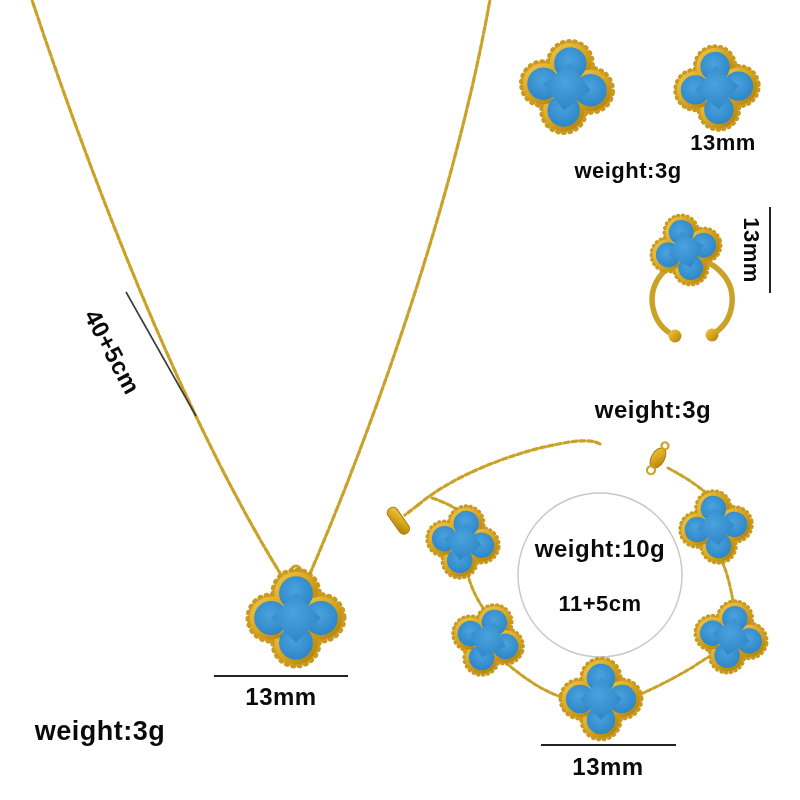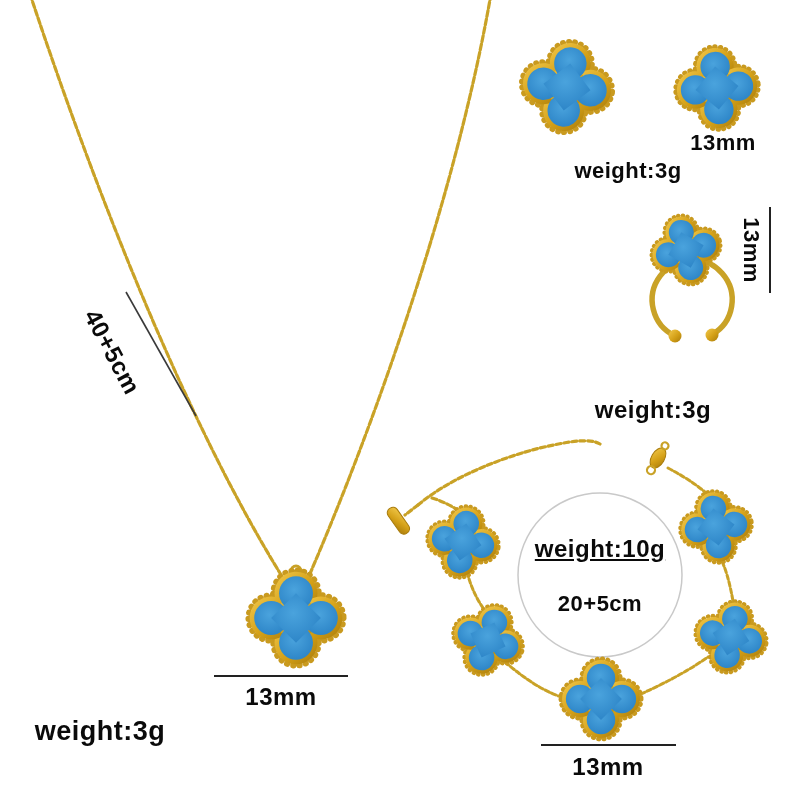--- a/index.html
+++ b/index.html
@@ -118,19 +118,19 @@
   <div class="label sz27" style="left:100px;top:731px;">weight:3g</div>
 
   <div class="label sz22" style="left:628px;top:171px;">weight:3g</div>
 
   <div class="label sz22" style="left:723px;top:143px;">13mm</div>
 
   <div class="label sz22 rot90" style="left:751px;top:250px;">13mm</div>
 
   <div class="label sz24" style="left:653px;top:410px;">weight:3g</div>
 
-  <div class="label sz24" style="left:600px;top:549px;text-decoration:underline;">weight:10g</div>
+  <div class="label sz24" style="left:600px;top:549px;">weight:10g</div>
 
-  <div class="label sz22" style="left:600px;top:604px;">20+5cm</div>
+  <div class="label sz22" style="left:600px;top:604px;">11+5cm</div>
 
   <div class="label sz24" style="left:608px;top:767px;">13mm</div>
 
 </div>
 
 </body></html>

